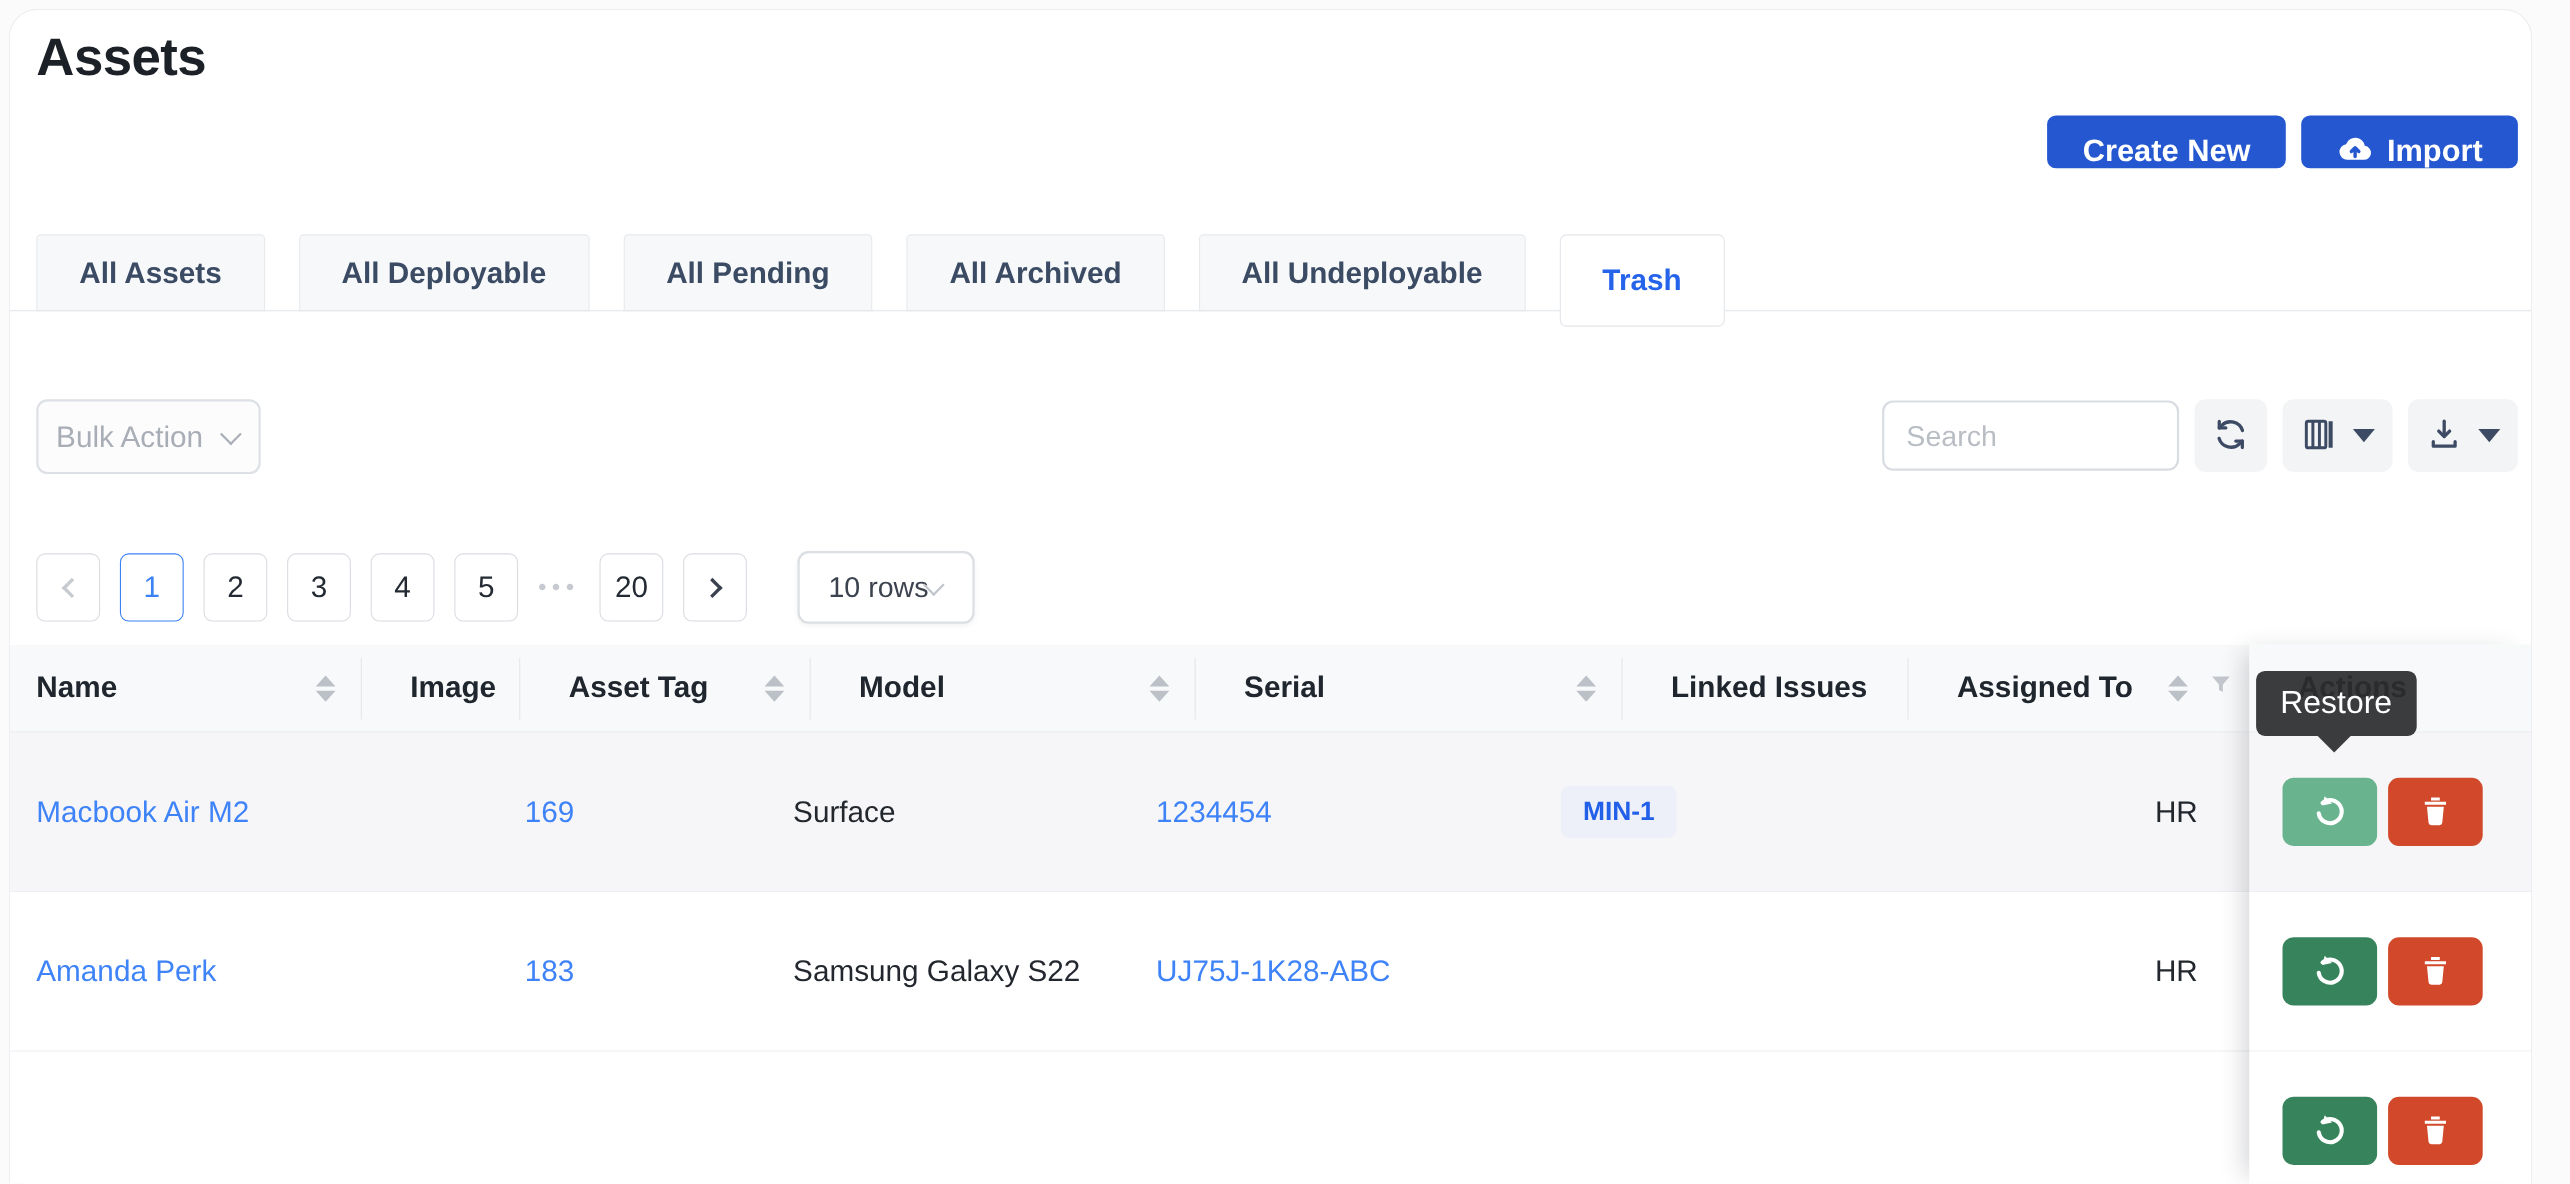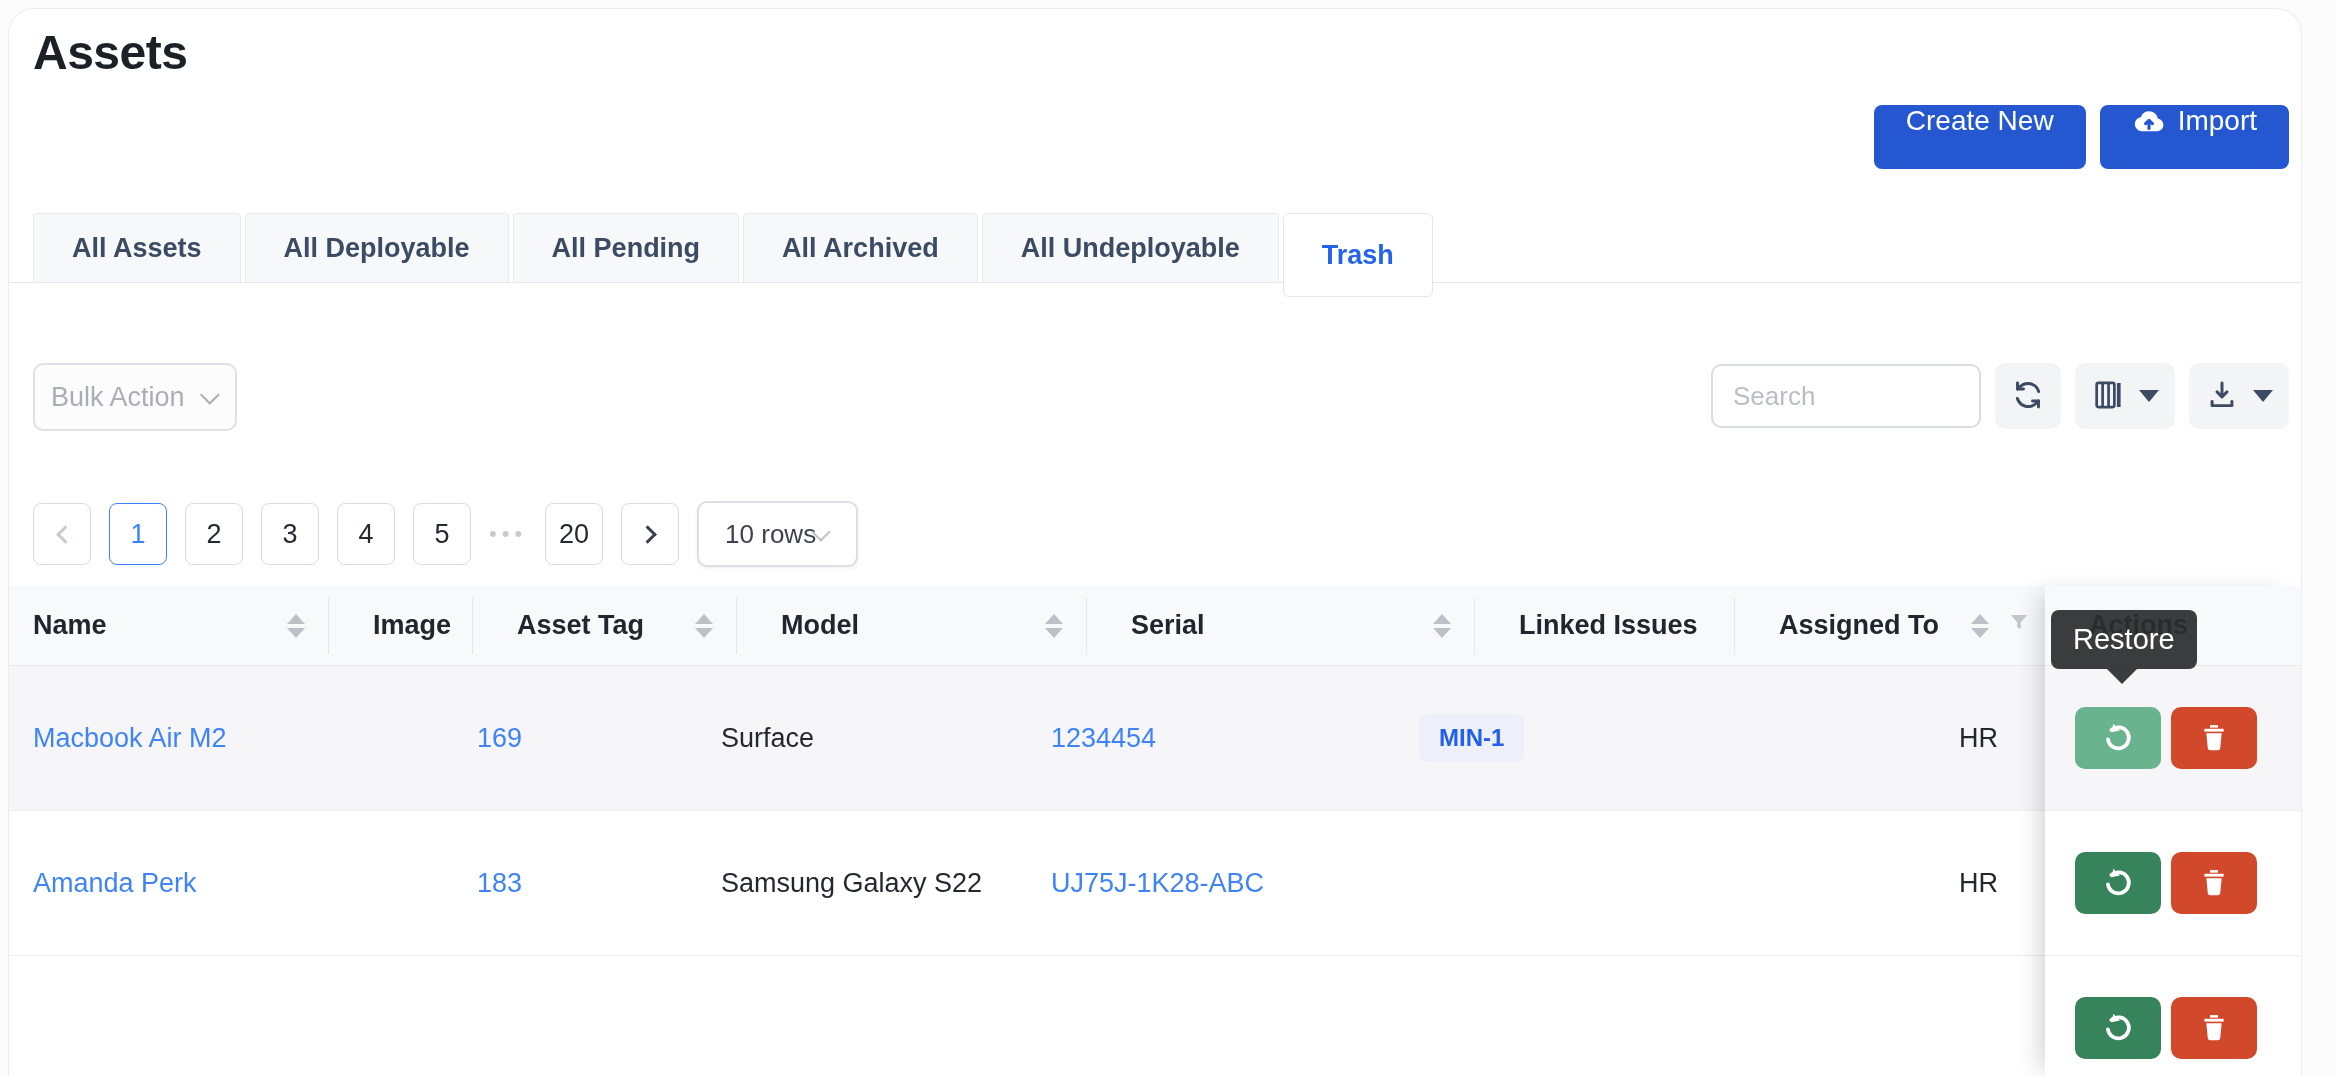--- a/index.html
+++ b/index.html
@@ -13,28 +13,28 @@
     background:#fff; border:1px solid #ecedf1; border-bottom:none;
     border-radius:26px 26px 0 0; overflow:hidden;
   }
   
   .page-title {
     position:absolute; left:24px; top:16px;
     font-size:48px; font-weight:700; letter-spacing:-0.5px; color:#1c2128;
   }
   .top-actions { position:absolute; top:96px; right:12px; display:flex; gap:14px; }
   .btn-primary {
-    display:inline-flex; align-items:flex-start; justify-content:center; gap:12px;
-    height:64px; padding:0 32px; background:#2457d0; color:#fff;
-    font-size:28px; font-weight:400; border:none; border-radius:8px; cursor:pointer;
+    display:inline-flex; align-items:flex-end; justify-content:center; gap:12px;
+    height:48px; padding:0 32px; background:#2457d0; color:#fff;
+    font-size:28px; font-weight:700; border:none; border-radius:8px; cursor:pointer;
   }
   .btn-primary svg { display:block; }
   
   .tabs-wrap { position:absolute; left:24px; right:0; top:204px; }
-  .tabs { display:flex; gap:4px; align-items:flex-start; height:70px; }
+  .tabs { display:flex; gap:31px; align-items:flex-start; height:70px; }
   .tab {
     height:70px; display:flex; align-items:center; padding:0 38px;
     background:#f7f8f9; border:1px solid #e7e9ec; border-radius:4px 4px 0 0;
     font-size:27px; font-weight:600; color:#3a4b63; cursor:pointer; white-space:nowrap;
   }
   .tab.active {
     background:#fff; color:#2563eb; font-weight:700; height:84px;
     border:1px solid #e3e6ea; border-radius:6px; position:relative; z-index:2;
   }
   .tabs-line { position:absolute; left:-24px; right:0; top:69px; height:1px; background:#e3e6ea; }
@@ -75,21 +75,21 @@
   .page-btn.active { border-color:#3b82f6; color:#3b82f6; }
   .page-btn.disabled { color:#c7cbd1; cursor:default; }
   .chev-left, .chev-right {
     width:13px; height:13px; border-left:3px solid currentColor; border-bottom:3px solid currentColor;
     display:inline-block;
   }
   .chev-left  { transform:rotate(45deg)  translate(2px,-2px); }
   .chev-right { transform:rotate(-135deg) translate(2px,-2px); }
   .page-dots { color:#c7cbd1; font-size:22px; letter-spacing:5px; }
   .rows-select {
-    height:66px; padding:0 26px; display:inline-flex; align-items:center; 
+    margin-left:28px; height:66px; padding:0 26px; display:inline-flex; align-items:center; 
     border:2px solid #dbdee3; border-radius:10px; background:#fff;
     font-size:26px; color:#3c434e; cursor:pointer; box-shadow:0 2px 5px rgba(0,0,0,0.05);
   }
   .rows-select .chev-thin { color:#c0c4cb; }
   
   .table-wrap { position:absolute; left:0; right:0; top:577px; bottom:0; overflow:hidden; }
   .t-header { display:flex; height:80px; background:#f8f9fa; border-bottom:1px solid #e8eaee;gap:20px; }
   .t-hcell {
     display:flex; align-items:center; padding:0 24px; position:relative;
     font-size:27px; font-weight:700; color:#20262e; white-space:nowrap;

